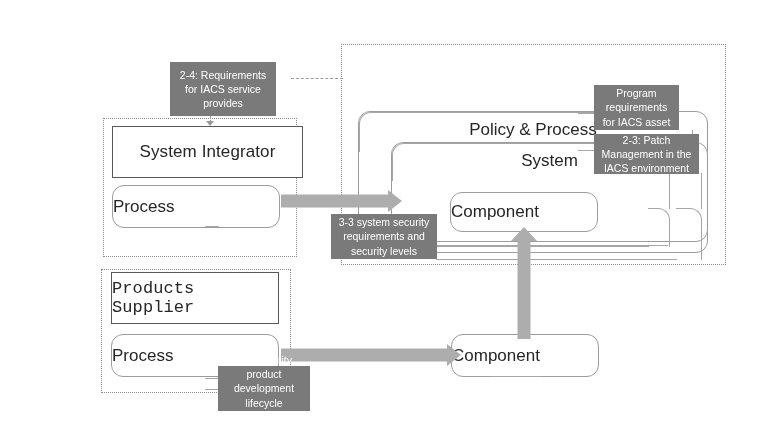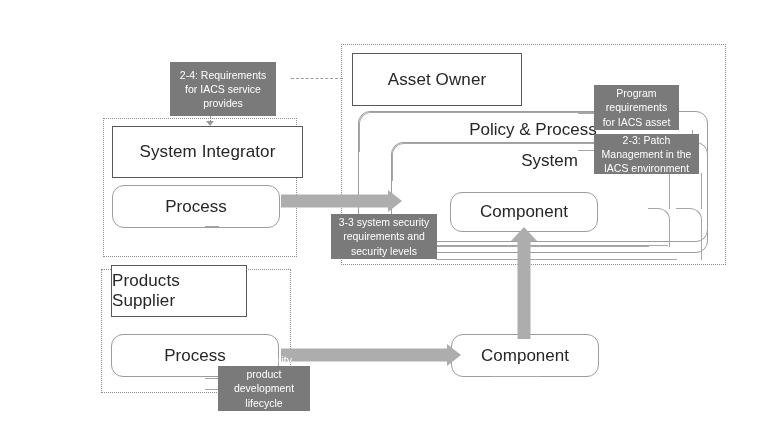--- a/index.html
+++ b/index.html
@@ -45,21 +45,21 @@
     box-sizing:border-box;
   }
   .rnd-box > .lbl{
     position:absolute;
     left:0;right:0;
     text-align:center;
     font-size:17px;
     color:#262626;
   }
   .rnd-box.centered{
-    display:flex;align-items:center;justify-content:center;
+    display:flex;align-items:center;
   }
   .rnd-box.centered > .lbl{
     position:static;
   }
   
   .note{
     position:absolute;
     background:#7a7a7a;
     color:#ffffff;
     box-sizing:border-box;
@@ -164,33 +164,30 @@
   </div>
 
   <div class="rnd-box" style="left:391px;top:142px;width:317px;height:100px;">
     <div class="lbl" style="top:8px;">System</div>
   </div>
 
   <div class="rnd-box centered" style="left:450px;top:192px;width:148px;height:40px;">
     <div class="lbl">Component</div>
   </div>
 
-  <div class="sq-box" style="left:352px;top:53px;width:170px;height:53px;">
-    <span>Asset Owner</span>
-  </div>
 
   <div class="sq-box" style="left:112px;top:126px;width:191px;height:52px;">
     <span>System Integrator</span>
   </div>
 
   <div class="rnd-box centered" style="left:112px;top:185px;width:168px;height:43px;">
     <div class="lbl">Process</div>
   </div>
 
-  <div class="sq-box" style="left:111px;top:265px;width:136px;height:52px;">
+  <div class="sq-box" style="left:111px;top:272px;width:168px;height:52px;font-family:Liberation Mono, monospace;">
     <span>Products Supplier</span>
   </div>
 
   <div class="rnd-box centered" style="left:111px;top:334px;width:168px;height:43px;">
     <div class="lbl">Process</div>
   </div>
 
   <div class="rnd-box centered" style="left:451px;top:334px;width:148px;height:43px;">
     <div class="lbl">Component</div>
   </div>

